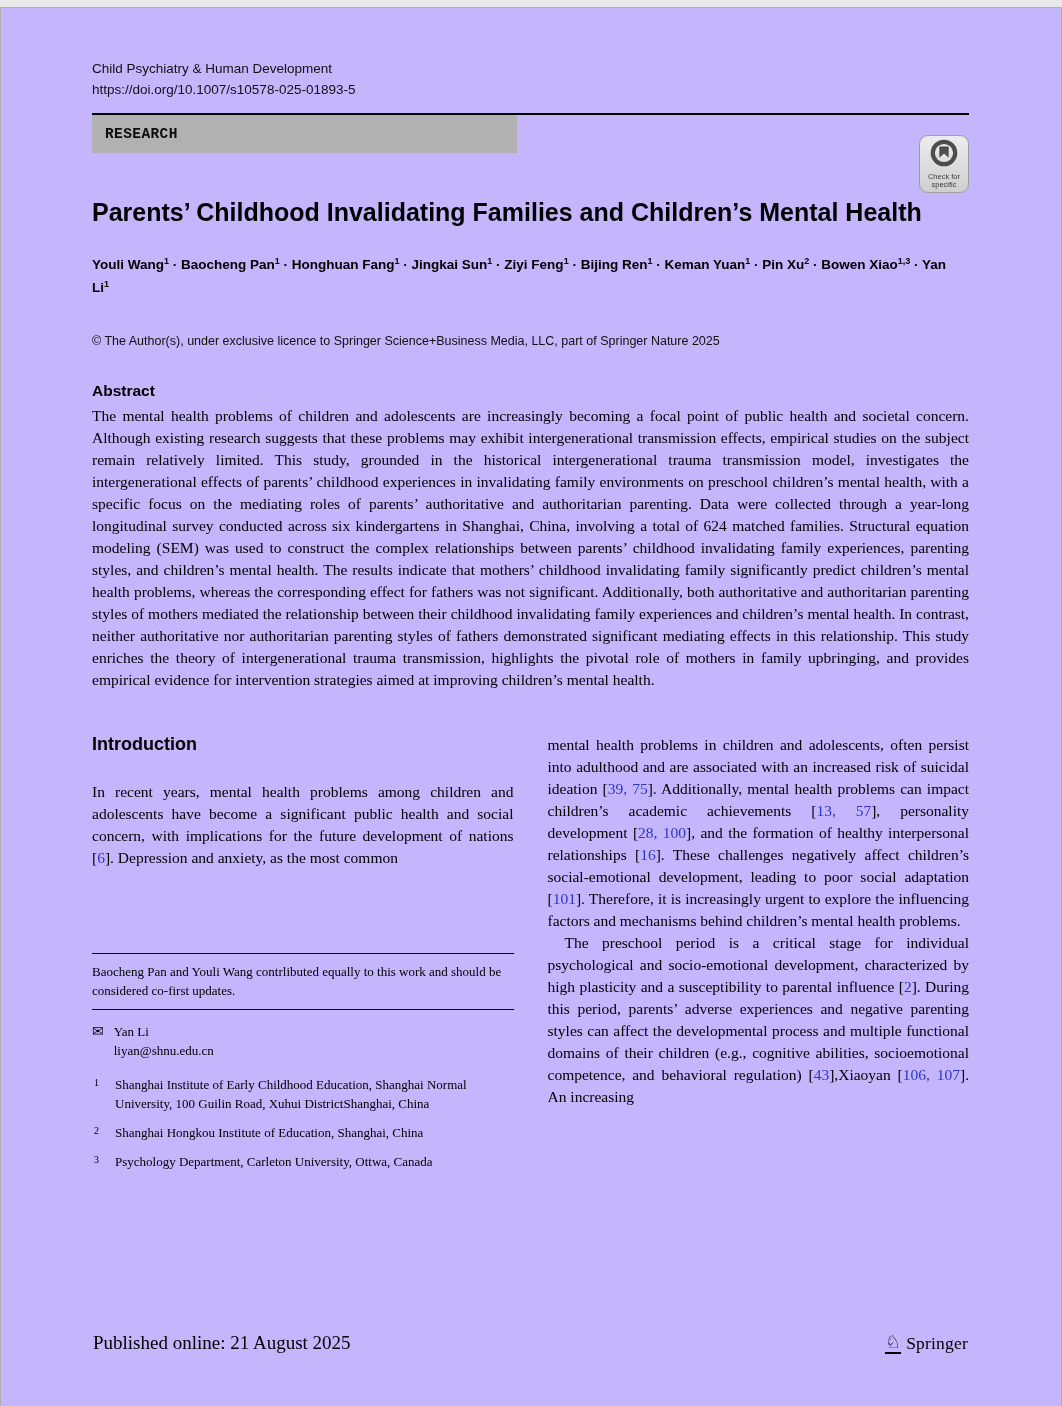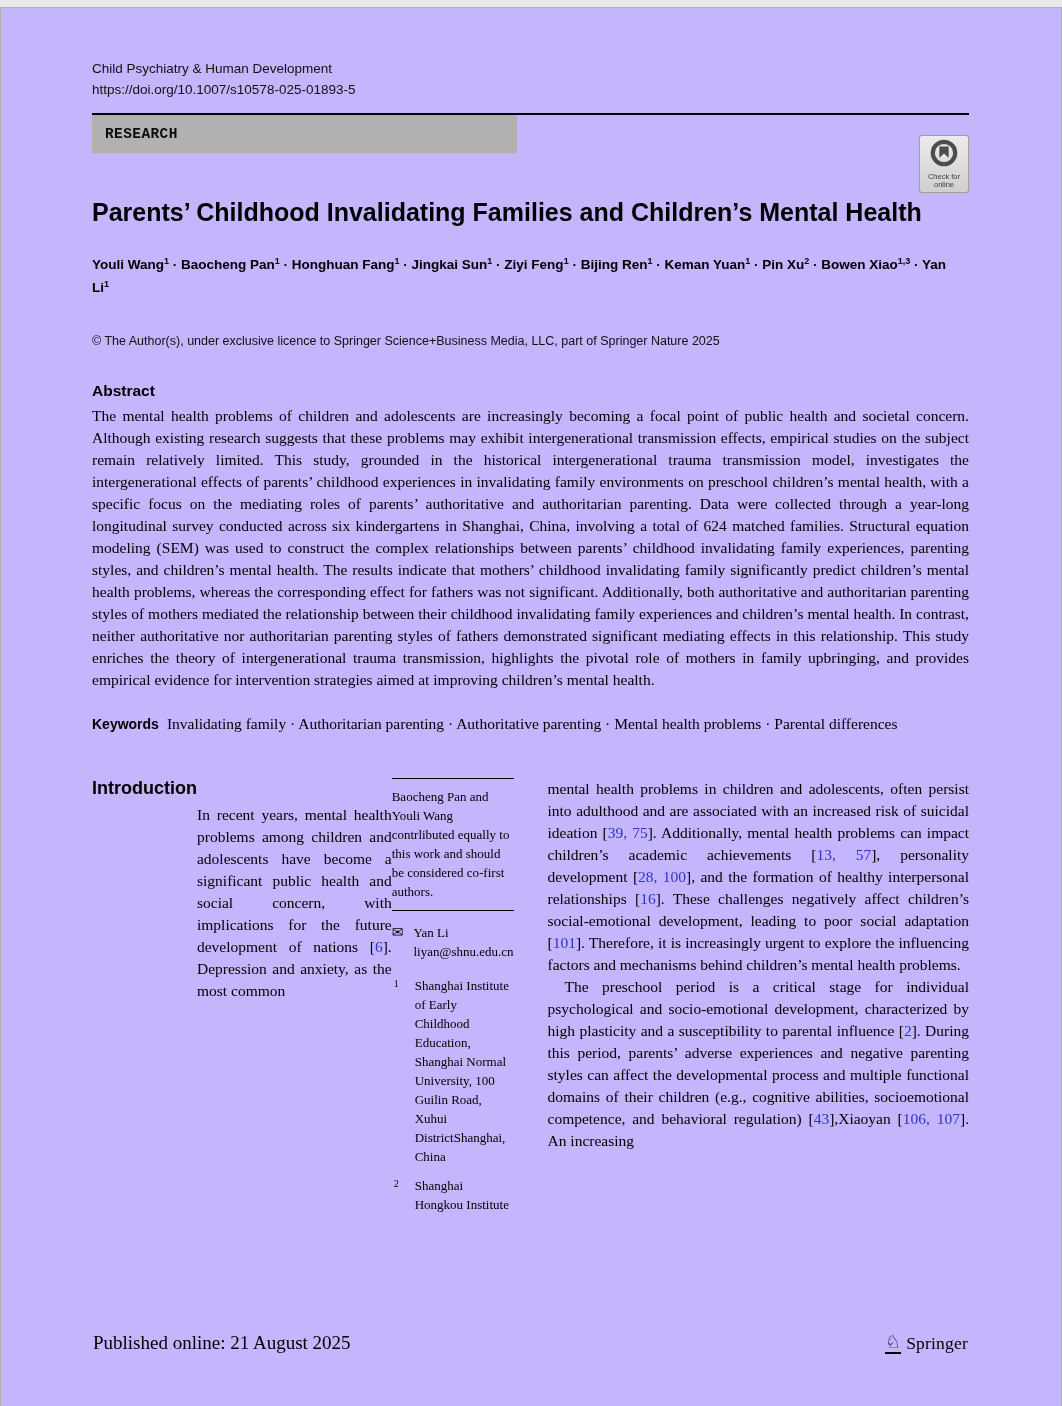--- a/index.html
+++ b/index.html
@@ -25,21 +25,21 @@
   .head-rule{margin-top:15px;height:2px;background:#000;}
   .research-row{position:relative;height:38px;}
   .research-bar{
     width:425px;height:38px;background:var(--research-bar);
     font-family:Liberation Mono, monospace;font-weight:700;font-size:14.5px;
     letter-spacing:.4px;color:#0c0c0c;line-height:38px;padding-left:13px;
   }
   .check-badge{
     position:absolute;right:0;top:20px;width:50px;height:58px;
     background:linear-gradient(#ececec,#cfcfcf);
-    border:1px solid #9e9e9e;border-radius:3px;
+    border:1px solid #9e9e9e;border-radius:9px;
     display:flex;flex-direction:column;align-items:center;justify-content:center;gap:2px;
     cursor:pointer;
   }
   .check-badge .txt{font-family:"Liberation Sans", sans-serif;font-size:7.5px;line-height:8.5px;color:#3c3c3c;text-align:center;}
   
   .title{
     font-family:"Liberation Sans", sans-serif;font-weight:700;font-size:25px;line-height:30px;
     margin-top:44px;color:#000;
   }
   .authors{
@@ -53,21 +53,21 @@
     margin-top:31px;font-family:"Liberation Sans", sans-serif;font-weight:700;font-size:15.5px;color:#000;
   }
   .abstract-text{
     margin-top:5px;font-size:15.5px;line-height:22px;text-align:justify;
   }
   .keywords{margin-top:22px;font-size:15.5px;line-height:22px;text-align:justify;}
   .keywords .kw-label{font-family:"Liberation Sans", sans-serif;font-weight:700;font-size:14px;margin-right:8px;}
   
   .columns{margin-top:43px;display:flex;gap:34px;height:437px;}
   .col{width:422px;overflow:hidden;}
-  .col-left{display:flex;flex-direction:row;}
+  .col-left{display:flex;flex-direction:column;}
   .intro-heading{font-family:"Liberation Sans", sans-serif;font-weight:700;font-size:18px;color:#000;}
   .body-p{font-size:15.5px;line-height:22px;text-align:justify;}
   .col-left .body-p{margin-top:26px;}
   .col-right .body-p + .body-p{text-indent:17px;}
   .cite{color:var(--citation-blue);cursor:pointer;}
   
   .footnote-block{margin-top:auto;font-size:13px;line-height:19px;}
   .fn-rule{height:1px;background:#000;}
   .equal-contrib{margin:8px 0 9px 0;text-align:left;}
   .corresponding{margin-top:12px;display:flex;gap:10px;}
@@ -102,48 +102,45 @@
   <div class="research-row">
     <div class="research-bar">RESEARCH</div>
     <div class="check-badge">
       <span>
         <svg width="28" height="28" viewBox="0 0 30 30">
           <circle cx="15" cy="15" r="12" fill="none" stroke="#4d4d4d" stroke-width="4.5"></circle>
           <path d="M10 8 h10 v12 l-5 -4.5 l-5 4.5 z" fill="#4d4d4d"></path>
         </svg>
       </span>
       <div class="txt">Check for</div>
-      <div class="txt" style="margin-top:-2px">online</div>
+      <div class="txt" style="margin-top:-2px">specific</div>
     </div>
   </div>
 
   <h1 class="title">Parents’ Childhood Invalidating Families and Children’s Mental Health</h1>
 
   <div class="authors"><span>Youli Wang<sup>1</sup></span> · <span>Baocheng Pan<sup>1</sup></span> · <span>Honghuan Fang<sup>1</sup></span> · <span>Jingkai Sun<sup>1</sup></span> · <span>Ziyi Feng<sup>1</sup></span> · <span>Bijing Ren<sup>1</sup></span> · <span>Keman Yuan<sup>1</sup></span> · <span>Pin Xu<sup>2</sup></span> · <span>Bowen Xiao<sup>1,3</sup></span> · <span>Yan Li<sup>1</sup></span></div>
 
   <div class="meta">
     <div>© The Author(s), under exclusive licence to Springer Science+Business Media, LLC, part of Springer Nature 2025</div>
   </div>
 
   <h2 class="abstract-heading">Abstract</h2>
   <p class="abstract-text">The mental health problems of children and adolescents are increasingly becoming a focal point of public health and societal concern. Although existing research suggests that these problems may exhibit intergenerational transmission effects, empirical studies on the subject remain relatively limited. This study, grounded in the historical intergenerational trauma transmission model, investigates the intergenerational effects of parents’ childhood experiences in invalidating family environments on preschool children’s mental health, with a specific focus on the mediating roles of parents’ authoritative and authoritarian parenting. Data were collected through a year-long longitudinal survey conducted across six kindergartens in Shanghai, China, involving a total of 624 matched families. Structural equation modeling (SEM) was used to construct the complex relationships between parents’ childhood invalidating family experiences, parenting styles, and children’s mental health. The results indicate that mothers’ childhood invalidating family significantly predict children’s mental health problems, whereas the corresponding effect for fathers was not significant. Additionally, both authoritative and authoritarian parenting styles of mothers mediated the relationship between their childhood invalidating family experiences and children’s mental health. In contrast, neither authoritative nor authoritarian parenting styles of fathers demonstrated significant mediating effects in this relationship. This study enriches the theory of intergenerational trauma transmission, highlights the pivotal role of mothers in family upbringing, and provides empirical evidence for intervention strategies aimed at improving children’s mental health.</p>
 
-  <p class="keywords">
-    <span class="kw-label">Keywords</span><span>Invalidating family · Authoritarian parenting · Authoritative parenting · Mental health problems · Parental differences</span>
-  </p>
 
   <div class="columns">
 
     <div class="col col-left">
       <h2 class="intro-heading">Introduction</h2>
       <p class="body-p"><span>In recent years, mental health problems among children and adolescents have become a significant public health and social concern, with implications for the future development of nations </span>[<span class="cite">6</span>]<span>. Depression and anxiety, as the most common</span></p>
 
       <div class="footnote-block">
         <div class="fn-rule"></div>
-        <p class="equal-contrib">Baocheng Pan and Youli Wang contrlibuted equally to this work and should be considered co-first authors.</p>
+        <p class="equal-contrib">Baocheng Pan and Youli Wang contrlibuted equally to this work and should be considered co-first updates.</p>
         <div class="fn-rule"></div>
 
         <div class="corresponding">
           <span class="env-icon">✉</span>
           <span>
             <div>Yan Li</div>
             <div class="corr-email">liyan@shnu.edu.cn</div>
           </span>
         </div>
 

